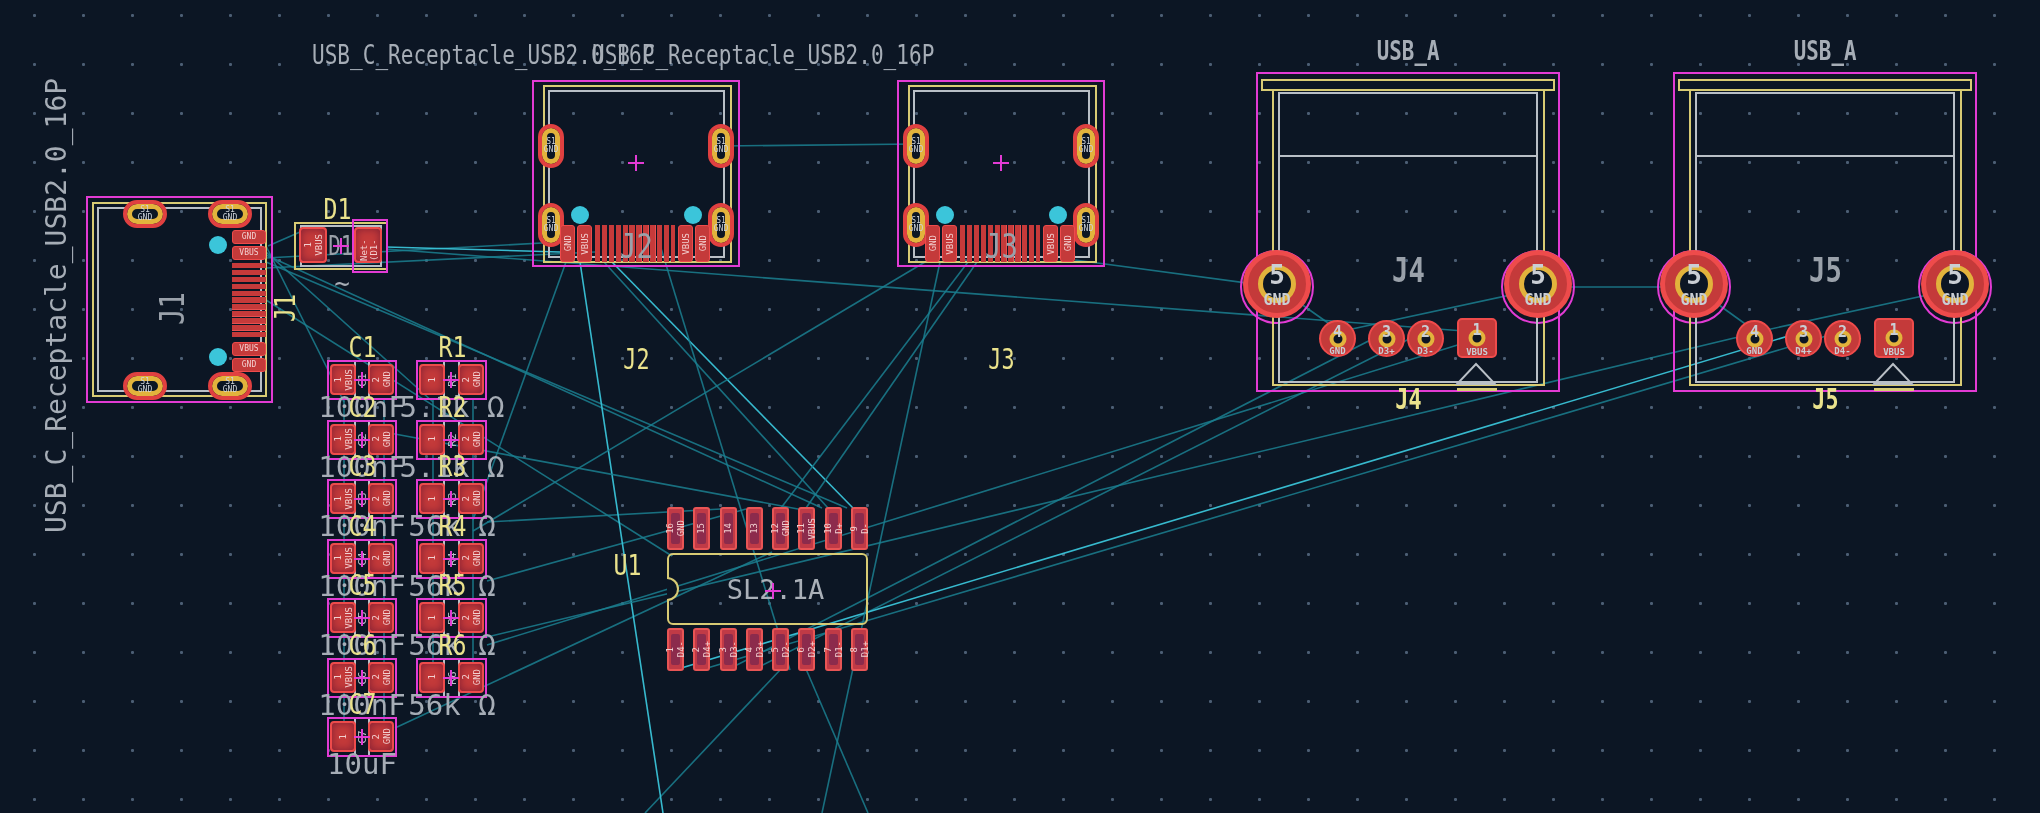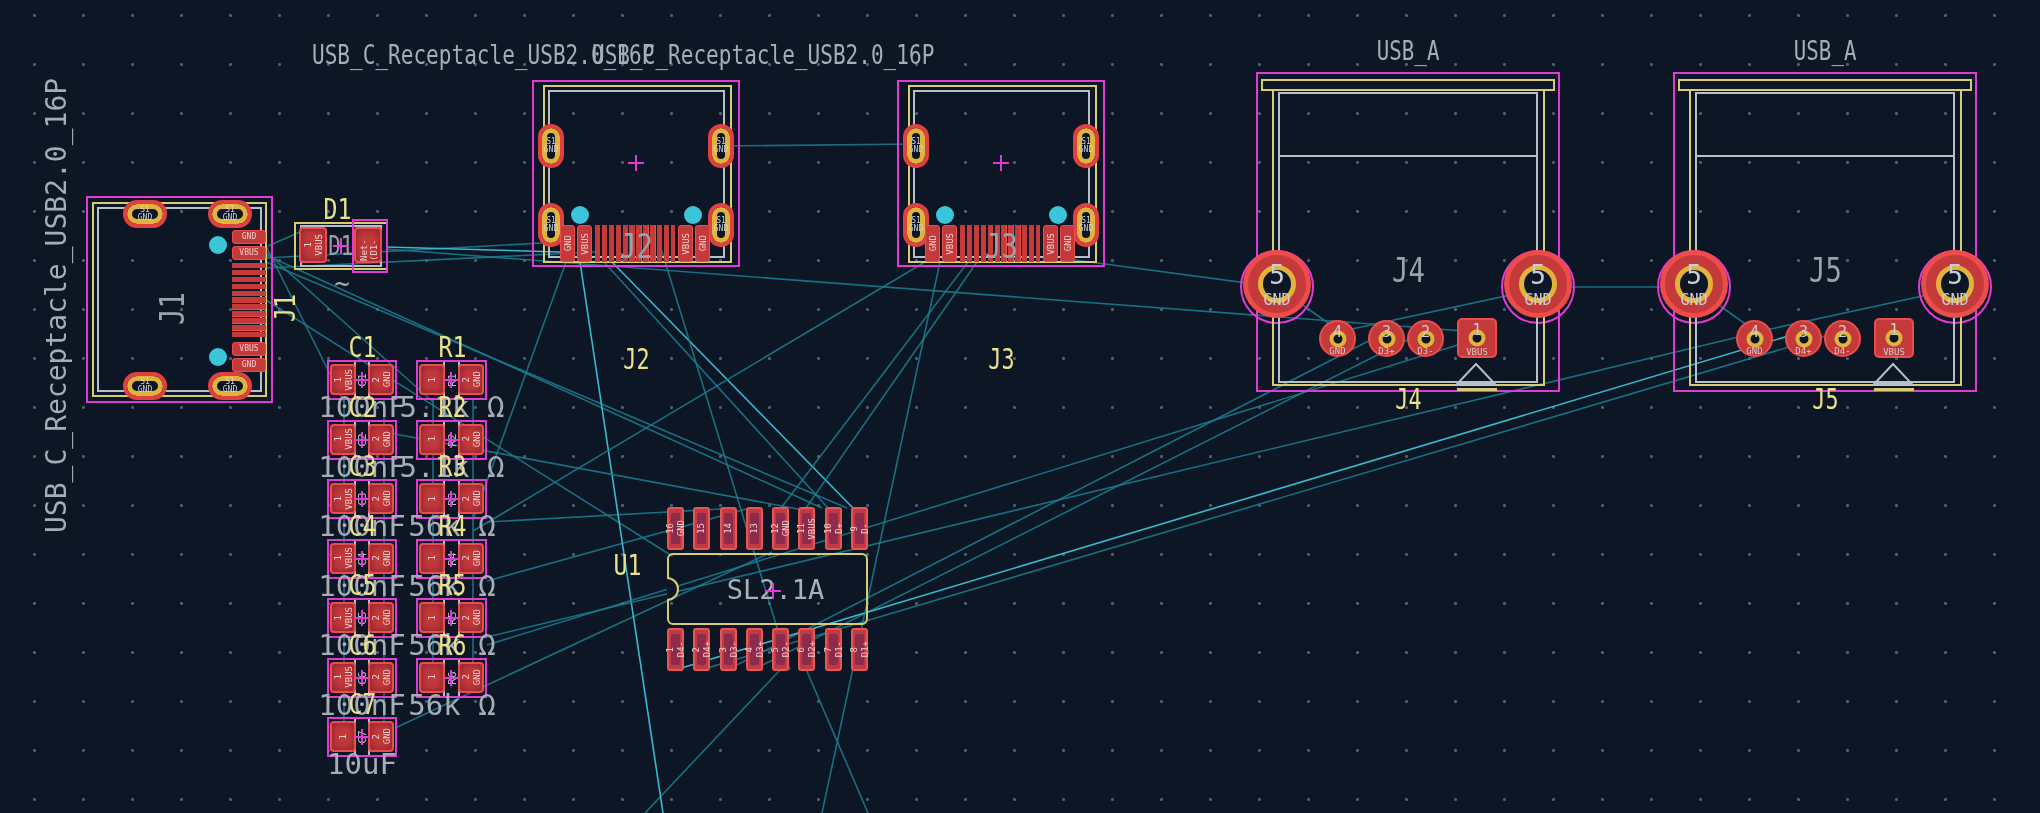--- a/index.html
+++ b/index.html
@@ -61,21 +61,21 @@
   .usbc .yname{position:absolute;left:0;right:0;top:262px;text-align:center;}
 
   
   .usbc-rot{position:absolute;left:86px;top:196px;width:187px;height:207px;}
   .usbc-rot .padcol{position:absolute;left:146px;top:34px;width:34px;height:142px;display:flex;flex-direction:column;gap:2px;}
   .usbc-rot .padcol .wp{position:relative;height:14px;width:100%;background:#c43a3a;border:1px solid #ee4b4b;border-radius:3px;}
   .usbc-rot .padcol .strip{flex:1;margin:1px 0;}
   .usbc-rot .wp .vtext span{writing-mode:horizontal-tb;transform:none;font-size:8px;}
 
   
-  .usba{position:absolute;width:304px;height:320px;}
+  .usba{position:absolute;width:304px;height:320px;font-weight:bold;}
   .usba .mbulge{position:absolute;width:74px;height:74px;border:2px solid #e23bd4;border-radius:50%;top:178px;}
   .usba .lip{position:absolute;left:5px;right:5px;top:7px;height:12px;border:2px solid #d8cb74;}
   .usba .shell{position:absolute;left:16px;right:15px;top:17px;bottom:6px;border:2px solid #d8cb74;}
   .usba .silk{position:absolute;left:22px;right:22px;top:20px;bottom:9px;border:2px solid #b9bfc6;}
   .usba .hline{position:absolute;left:24px;right:24px;top:83px;height:2px;background:#b9bfc6;}
   .bigpad{position:absolute;width:68px;height:68px;border-radius:50%;background:#c43a3a;border:5px solid #ee4b4b;top:178px;}
   .bigpad .gold{position:absolute;left:50%;top:50%;width:38px;height:38px;transform:translate(-50%,-50%);
                 border-radius:50%;border:5px solid #e2b33c;background:#0c1624;}
   .bigpad .n{position:absolute;left:0;right:0;top:5px;text-align:center;font-size:26px;color:#c9ced4;}
   .bigpad .g{position:absolute;left:0;right:0;bottom:4px;text-align:center;font-size:15px;color:#c9ced4;}

